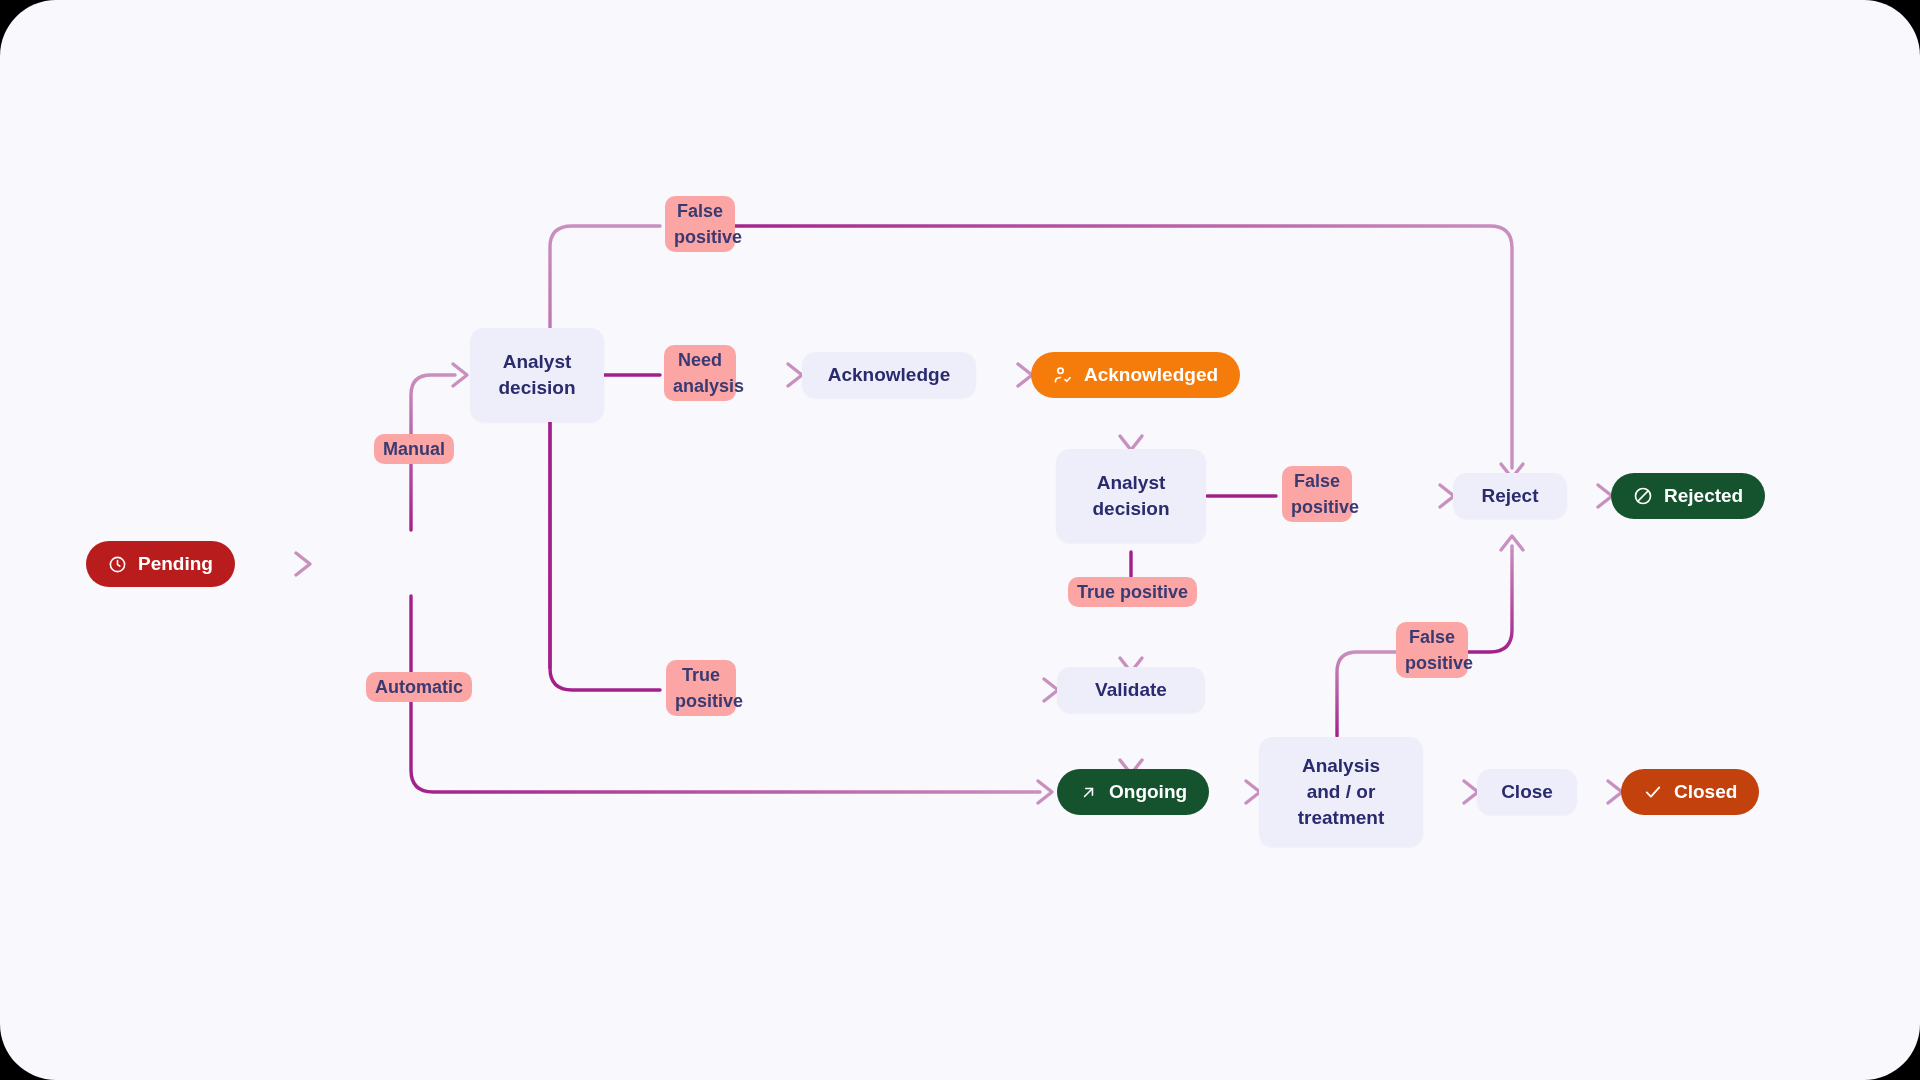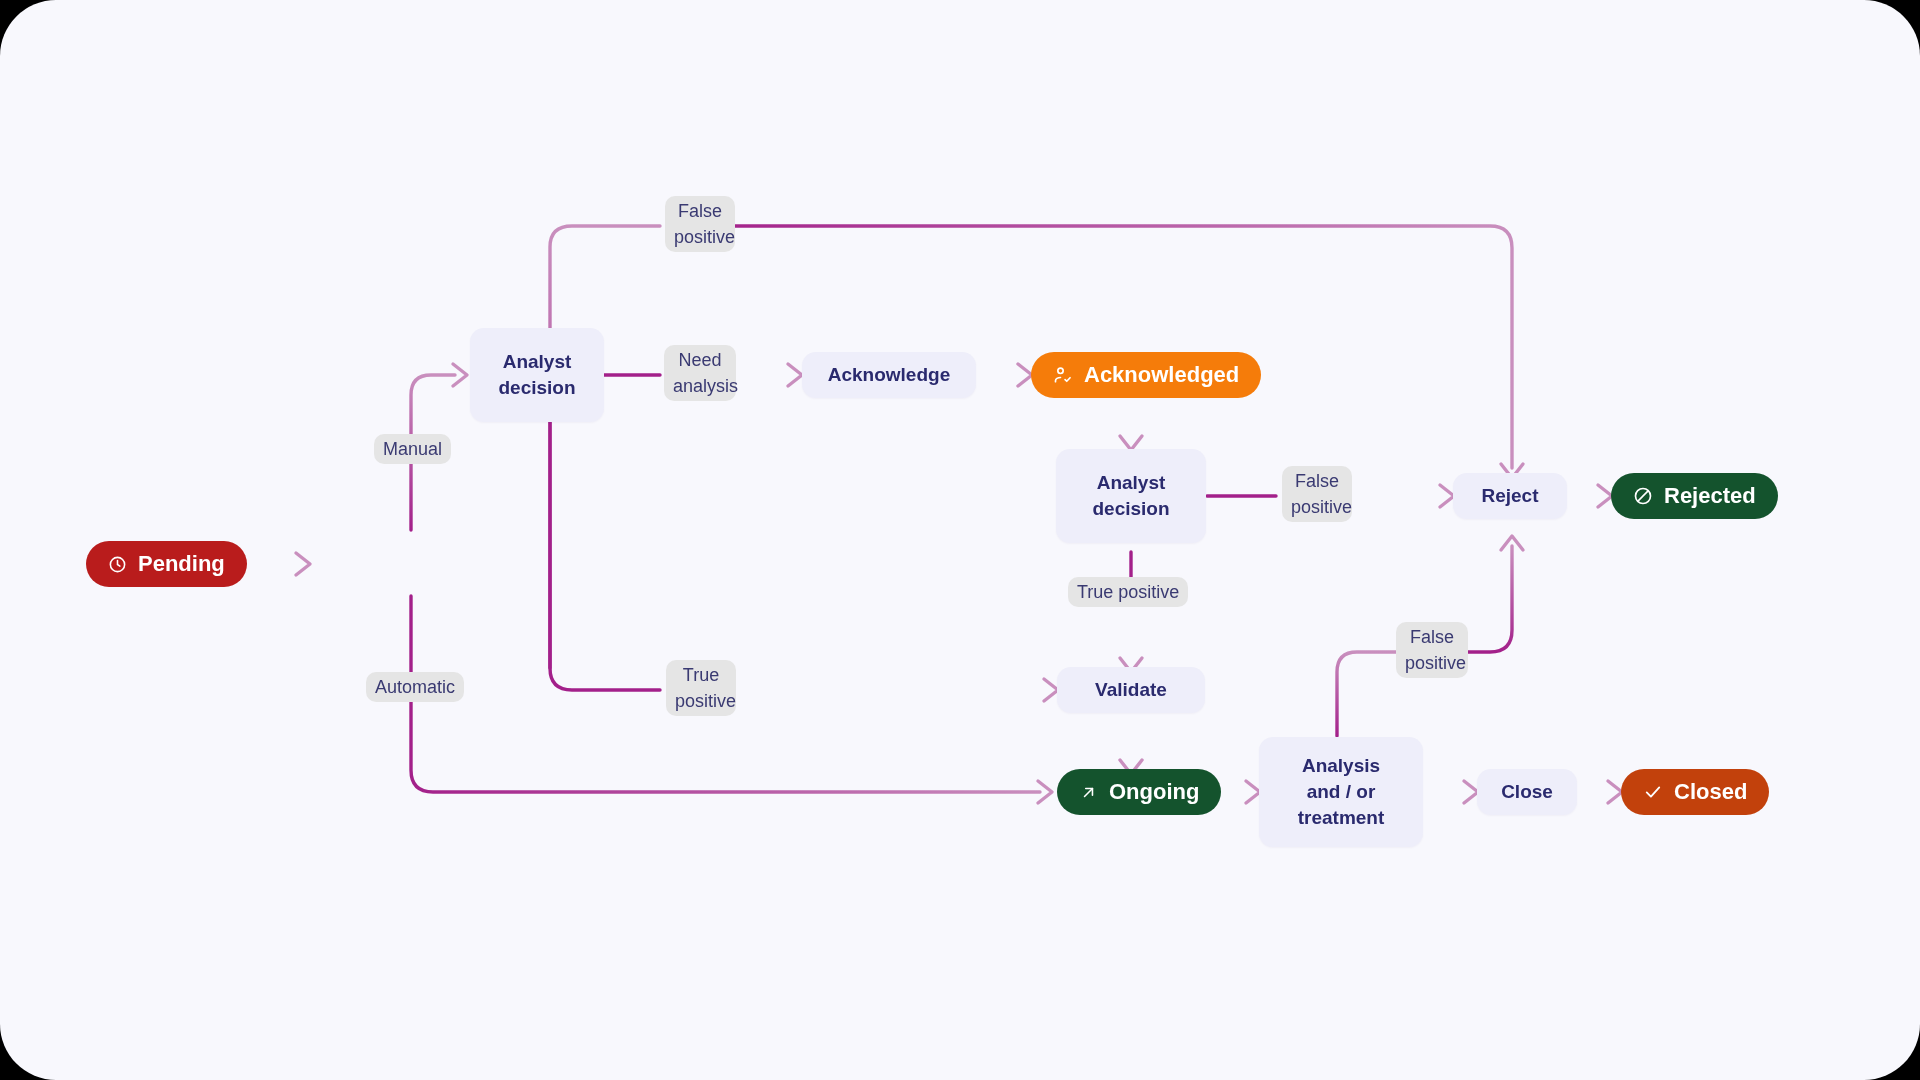--- a/index.html
+++ b/index.html
@@ -37,38 +37,38 @@
     font-weight: 700;
     font-size: 19px;
     line-height: 26px;
     padding: 12px 18px;
     box-shadow: 0 1px 2px rgba(40,30,90,0.04);
   }
   .pill {
     border-radius: 999px;
     color: #ffffff;
     font-weight: 700;
-    font-size: 22px;
+    font-size: 19px;
     line-height: 24px;
     padding: 0 22px;
     height: 46px;
     display: flex; align-items: center; gap: 11px;
     white-space: nowrap;
   }
   .pill .ic { display: flex; align-items: center; }
   .pill svg { display: block; }
 
   
   .elabel {
     position: absolute;
-    background: #e5e5e5;
+    background: #fca5a5;
     color: #3a3a72;
     font-size: 18px;
     line-height: 26px;
-    font-weight: 400;
+    font-weight: 700;
     text-align: center;
     padding: 2px 9px;
     border-radius: 10px;
     z-index: 6;
     white-space: pre-line;
   }
 </style>
 </head>
 <body>
 

